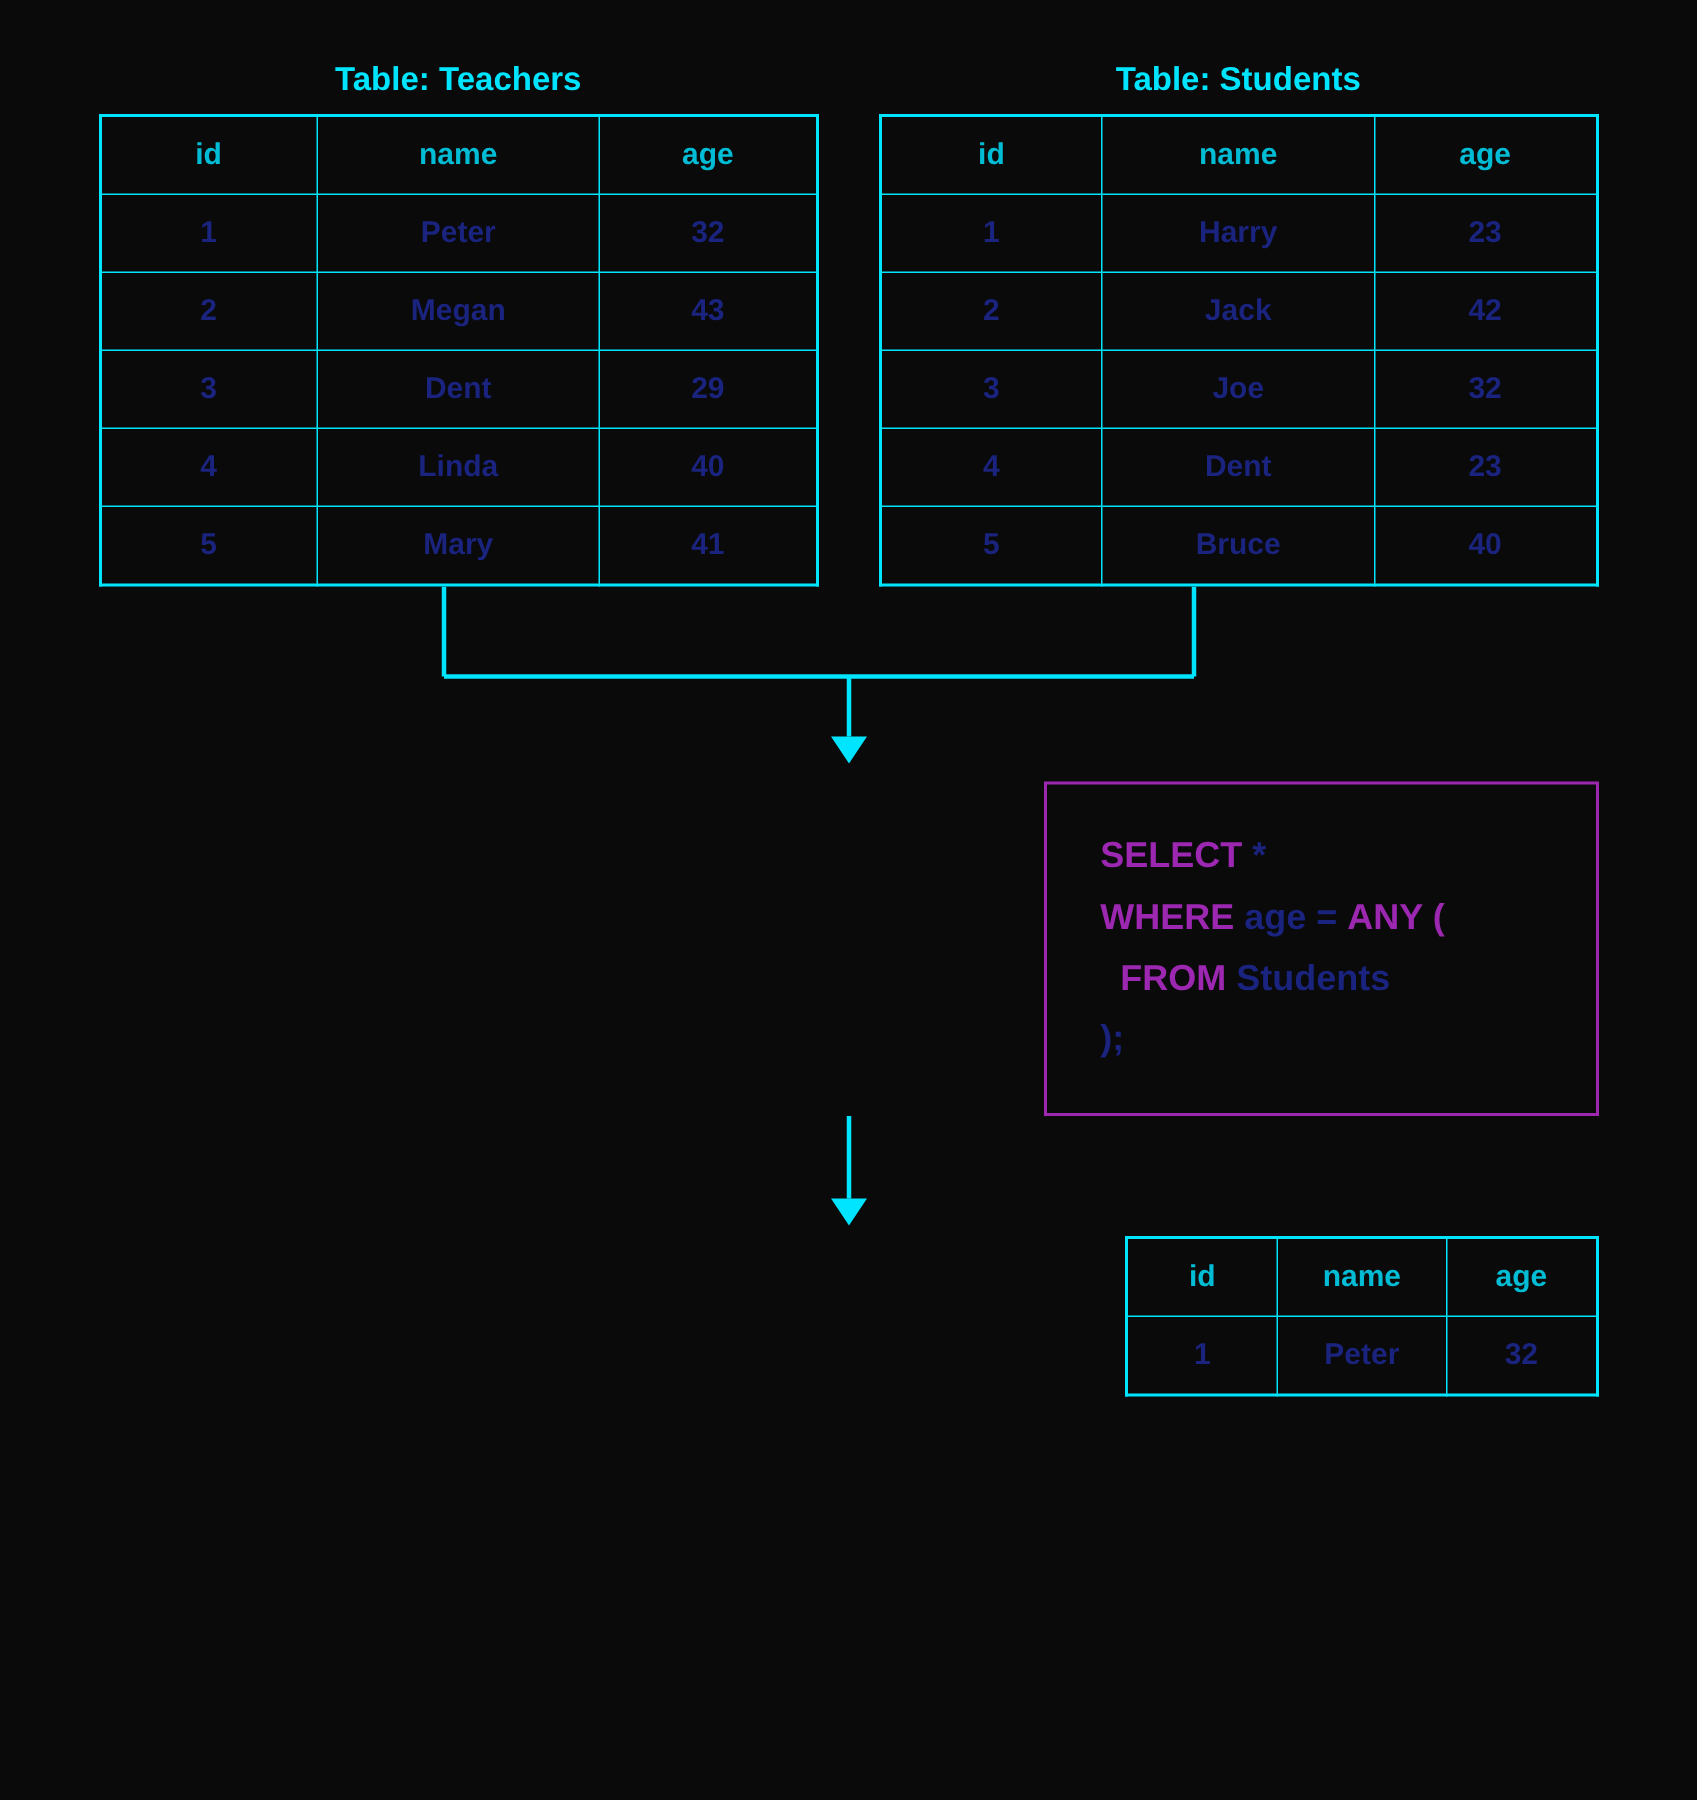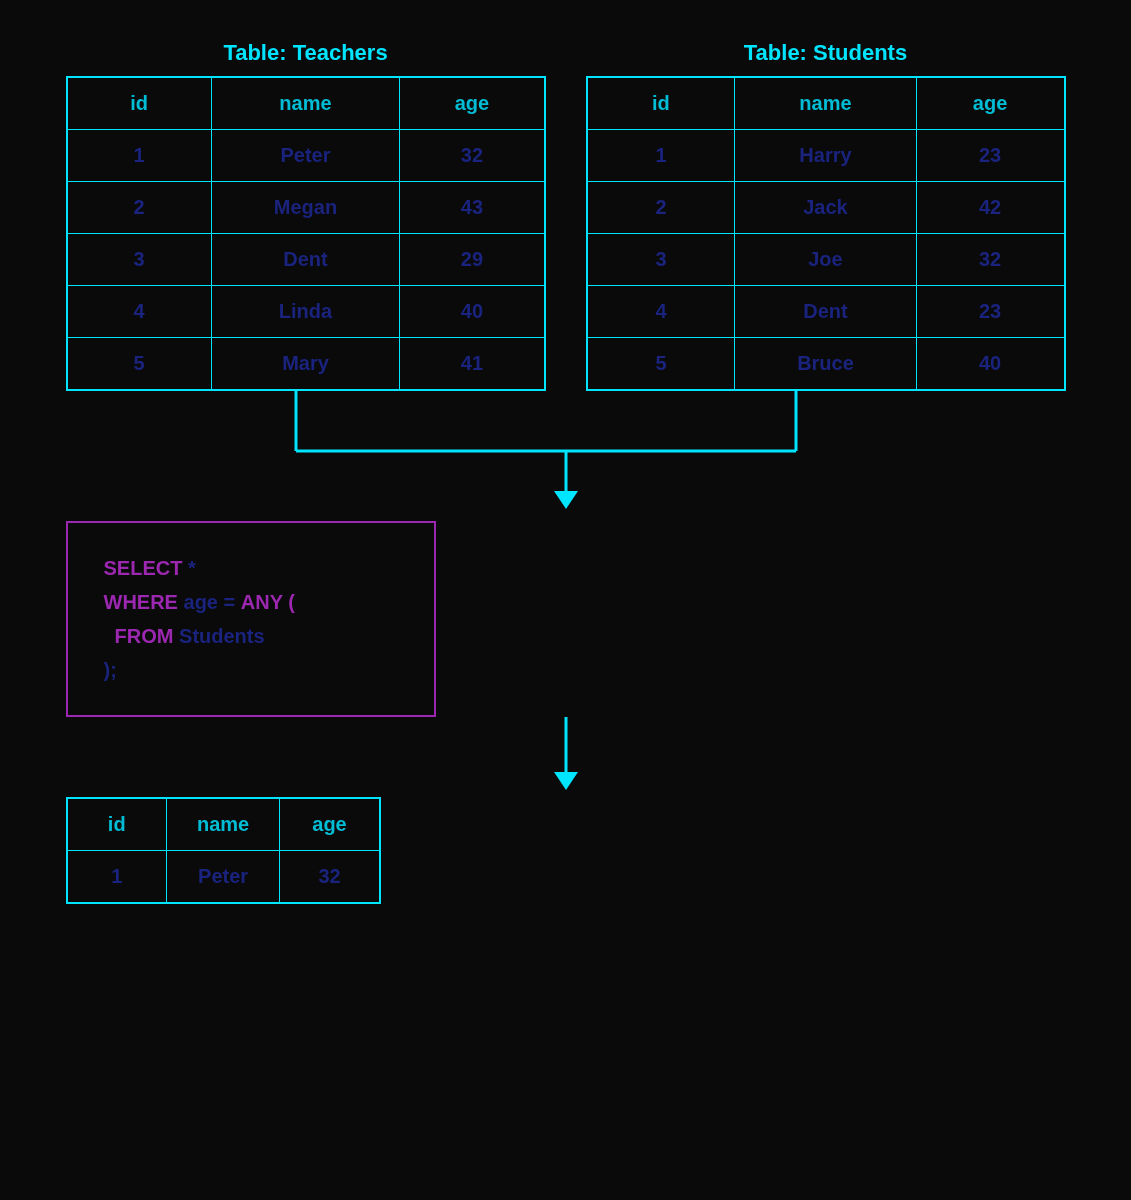--- a/index.html
+++ b/index.html
@@ -8,21 +8,21 @@
       display: flex;
       justify-content: center;
       align-items: flex-start;
       min-height: 1200px;
       font-family: 'Arial', sans-serif;
       padding: 40px 20px;
     }
     .main-container {
       display: flex;
       flex-direction: column;
-      align-items: flex-start;
+      align-items: flex-end;
       width: 1000px;
     }
     
     .tables-row {
       display: flex;
       justify-content: space-between;
       width: 100%;
       gap: 40px;
     }
     .table-section {
@@ -76,21 +76,21 @@
       color: #00bcd4;
     }
     
     .sql-box {
       border: 2.5px solid #9c27b0;
       padding: 28px 36px;
       width: 370px;
       background: transparent;
     }
     .sql-code {
-      font-size: 20px;
+      font-size: 24px;
       line-height: 1.7;
       font-family: 'Arial', sans-serif;
       font-weight: bold;
     }
     .kw { color: #9c27b0; font-weight: 900; }
     .plain { color: #1a237e; font-weight: 700; }
   </style>
 </head>
 <body>
 

